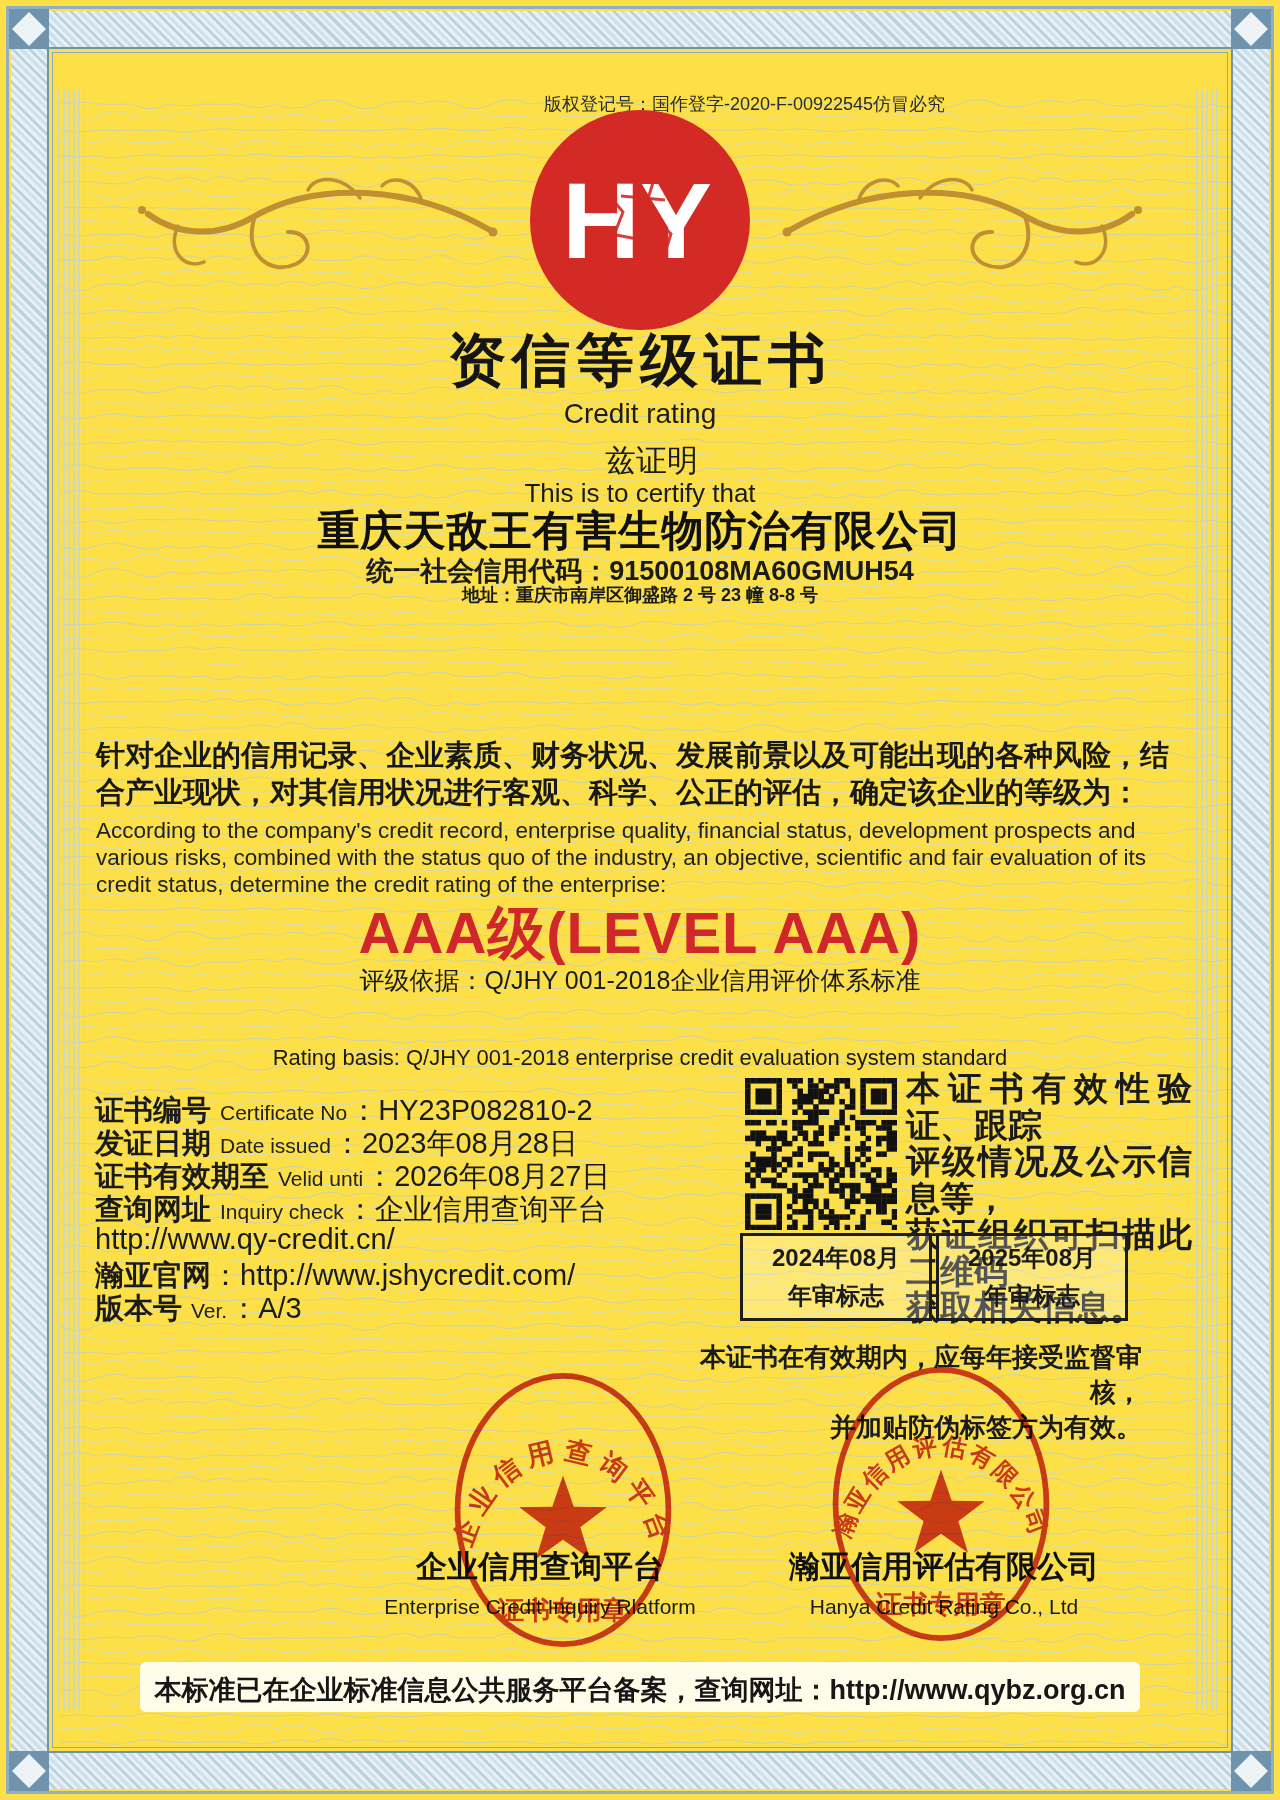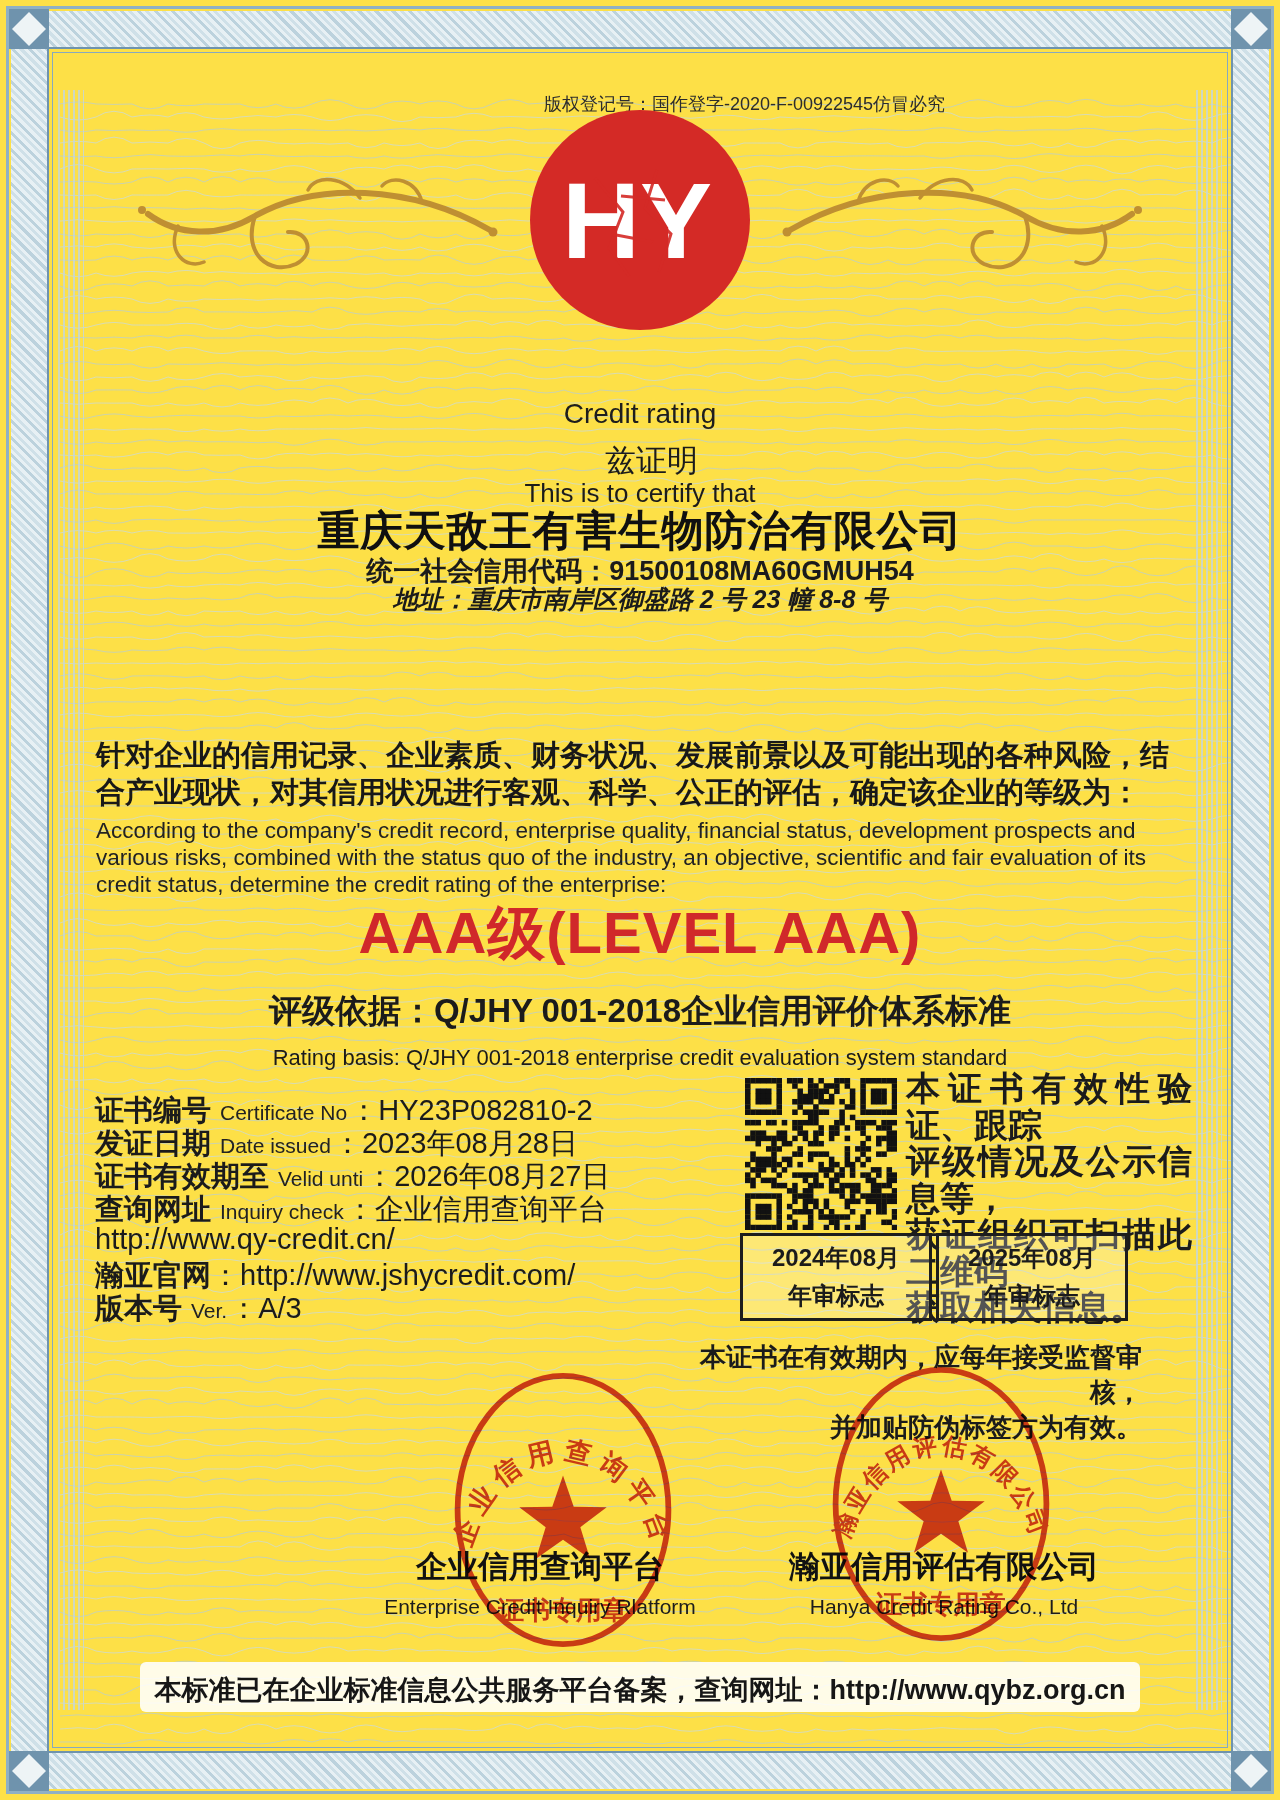--- a/index.html
+++ b/index.html
@@ -31,26 +31,26 @@
   
   .abs{position:absolute;}
   .ctr{left:0;right:0;text-align:center;}
   .copyright{top:92px;left:500px;width:445px;text-align:right;font-size:18px;color:#2c2c2c;font-weight:500;}
   .title-zh{top:322px;font-size:58px;font-weight:700;letter-spacing:6px;color:#151515;}
   .title-en{top:398px;font-size:28px;font-weight:500;color:#1d1d1d;}
   .certify-zh{top:440px;font-size:31px;font-weight:500;padding-left:23px;}
   .certify-en{top:478px;font-size:26px;font-weight:500;}
   .company{top:503px;font-size:42px;font-weight:800;letter-spacing:1px;color:#101010;}
   .code-line{top:553px;font-size:27px;font-weight:600;}
-  .addr-line{top:583px;font-size:25px;font-weight:600;font-style:italic;}
+  .addr-line{top:583px;font-size:18px;font-weight:600;}
   .statement{top:737px;left:96px;width:1090px;}
   .statement .zh{font-size:29px;line-height:37px;font-weight:600;color:#181818;}
   .statement .en{margin-top:6px;font-size:22.5px;line-height:27px;font-weight:500;color:#222;}
   .level{top:895px;font-size:58px;font-weight:800;letter-spacing:1px;}
-  .basis-zh{top:989px;font-size:33px;font-weight:700;}
+  .basis-zh{top:964px;font-size:25px;font-weight:400;}
   .basis-en{top:997px;font-size:22px;font-weight:500;margin-top:48px;}
   
   .details{top:1091px;left:95px;width:580px;}
   .dline{display:flex;align-items:baseline;height:33px;white-space:nowrap;}
   .dzh{font-size:29px;font-weight:600;}
   .den{font-size:21px;font-weight:500;margin:0 2px 0 9px;color:#222;}
   .dval{font-size:29px;font-weight:500;}
   
   #qr{position:absolute;left:745px;top:1078px;}
   .qr-note{top:1070px;left:906px;width:286px;font-size:34px;line-height:36.5px;font-weight:600;text-align:justify;}
@@ -240,20 +240,21 @@
     <circle cx="115" cy="112" r="110" fill="#d42a26"></circle>
     <text x="112" y="150" text-anchor="middle" font-size="108" font-weight="800" fill="#ffffff" font-family="Liberation Sans, DejaVu Sans, sans-serif">HY</text>
     <g stroke="#d42a26" stroke-width="3" fill="none" opacity="0.9">
       <path d="M 70 70 L 98 104 L 84 140 L 104 168"></path>
       <path d="M 132 62 L 120 100 L 146 126 L 134 164"></path>
       <path d="M 96 88 L 140 92"></path>
       <path d="M 86 126 L 128 134"></path>
     </g>
   </svg>
 
+  <div class="abs ctr title-zh">资信等级证书</div>
   <div class="abs ctr title-en">Credit rating</div>
   <div class="abs ctr certify-zh">兹证明</div>
   <div class="abs ctr certify-en">This is to certify that</div>
 
   <div class="abs ctr company">重庆天敌王有害生物防治有限公司</div>
   <div class="abs ctr code-line">统一社会信用代码：91500108MA60GMUH54</div>
   <div class="abs ctr addr-line">地址：重庆市南岸区御盛路 2 号 23 幢 8-8 号</div>
 
   <div class="abs statement">
     <div class="zh">针对企业的信用记录、企业素质、财务状况、发展前景以及可能出现的各种风险，结合产业现状，对其信用状况进行客观、科学、公正的评估，确定该企业的等级为：</div>

